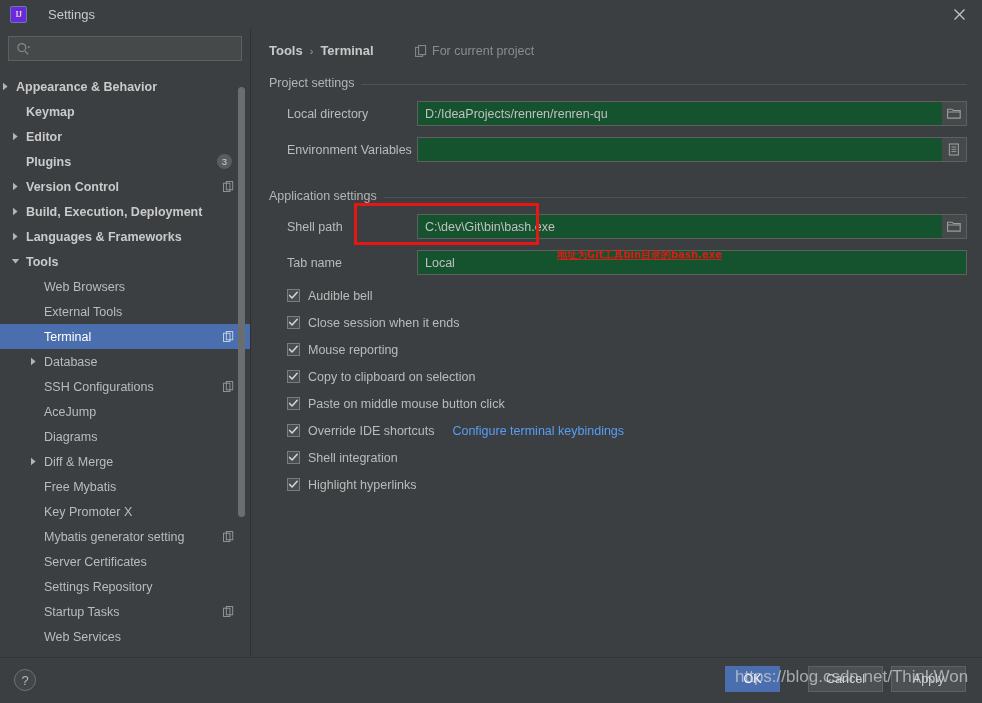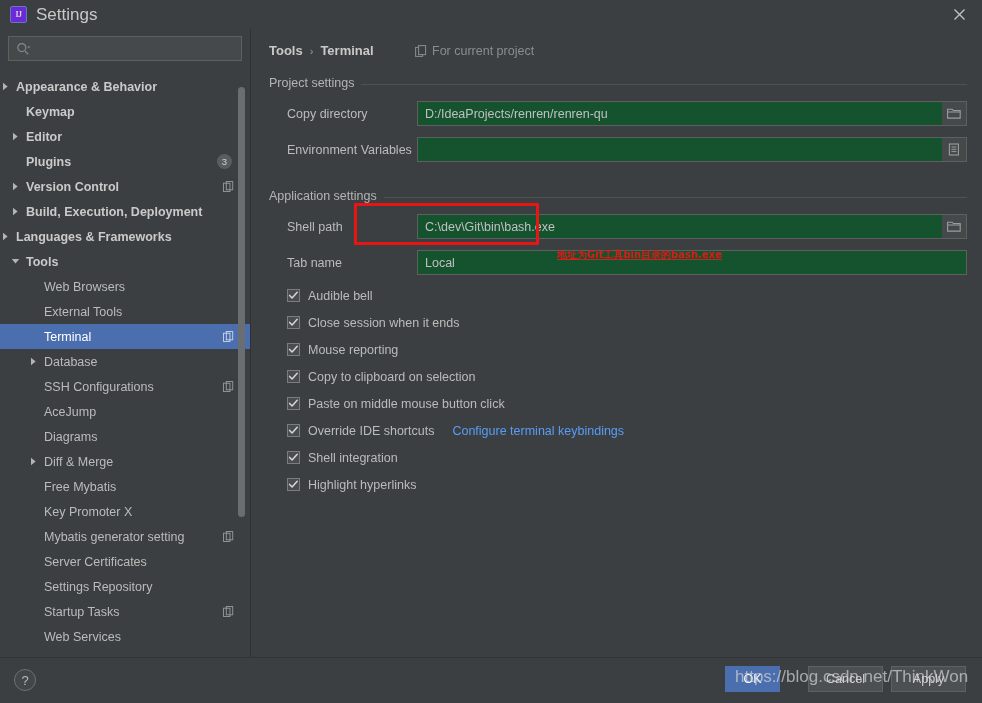--- a/index.html
+++ b/index.html
@@ -20,21 +20,21 @@
     background: #3c3f41;
     display: flex; align-items: center;
   }
   .tb-icon {
     width: 17px; height: 17px; margin-left: 10px; border-radius: 2px;
     background: #6d28d9; border: 1px solid #5a7fb5;
     display: flex; align-items: center; justify-content: center;
     font-size: 8px; font-weight: bold; color: #d7d7d7; letter-spacing: -0.5px;
     font-family: "Liberation Serif", serif;
   }
-  .tb-title { margin-left: 9px; font-size: 17px; color: #c8c8c8; }
+  .tb-title { margin-left: 21px; font-size: 13px; color: #c8c8c8; }
   .tb-close {
     position: absolute; right: 0; top: 0; width: 46px; height: 29px;
     display: flex; align-items: center; justify-content: center;
     color: #bfbfbf; cursor: default;
   }
   .tb-close svg { display: block; }
 
   
   .left-panel {
     position: absolute; left: 0; top: 29px; width: 250px; height: 628px;
@@ -266,21 +266,21 @@
             </span>
           </div>
           <div class="tree-row top" style="padding-left: 10px;">
             <span class="arrow">
               <svg width="9" height="9" viewBox="0 0 9 9" aria-hidden="true">
                 <path d="M2 0.8 L6.6 4.5 L2 8.2 Z" fill="#b4b4b4"></path>
               </svg>
             </span>
             <span class="label">Build, Execution, Deployment</span>
           </div>
-          <div class="tree-row top" style="">
+          <div class="tree-row top" style="padding-left: 10px;">
             <span class="arrow">
               <svg width="9" height="9" viewBox="0 0 9 9" aria-hidden="true">
                 <path d="M2 0.8 L6.6 4.5 L2 8.2 Z" fill="#b4b4b4"></path>
               </svg>
             </span>
             <span class="label">Languages &amp; Frameworks</span>
           </div>
           <div class="tree-row top" style="padding-left: 10px;">
             <span class="arrow">
               <svg width="9" height="9" viewBox="0 0 9 9" aria-hidden="true">
@@ -409,21 +409,21 @@
       <span>For current project</span>
     </div>
 
     <div class="group" style="top:47px;">
       <div class="group-title">
         <span>Project settings</span>
         <span class="rule"></span>
       </div>
 
       <div class="field-row">
-        <div class="field-label">Copy directory</div>
+        <div class="field-label">Local directory</div>
         <div class="field-box">
           <span class="val">D:/IdeaProjects/renren/renren-qu</span>
           <span class="field-btn">
             <svg width="14" height="13" viewBox="0 0 14 13" aria-hidden="true">
               <path d="M0.6 2.2 h4.6 l1.1 1.3 h6.9 v7.6 h-12.6 z" fill="none" stroke="#a9acae" stroke-width="1.1"></path>
               <path d="M0.6 5 h12.6" stroke="#a9acae" stroke-width="1"></path>
             </svg>
           </span>
         </div>
       </div>

